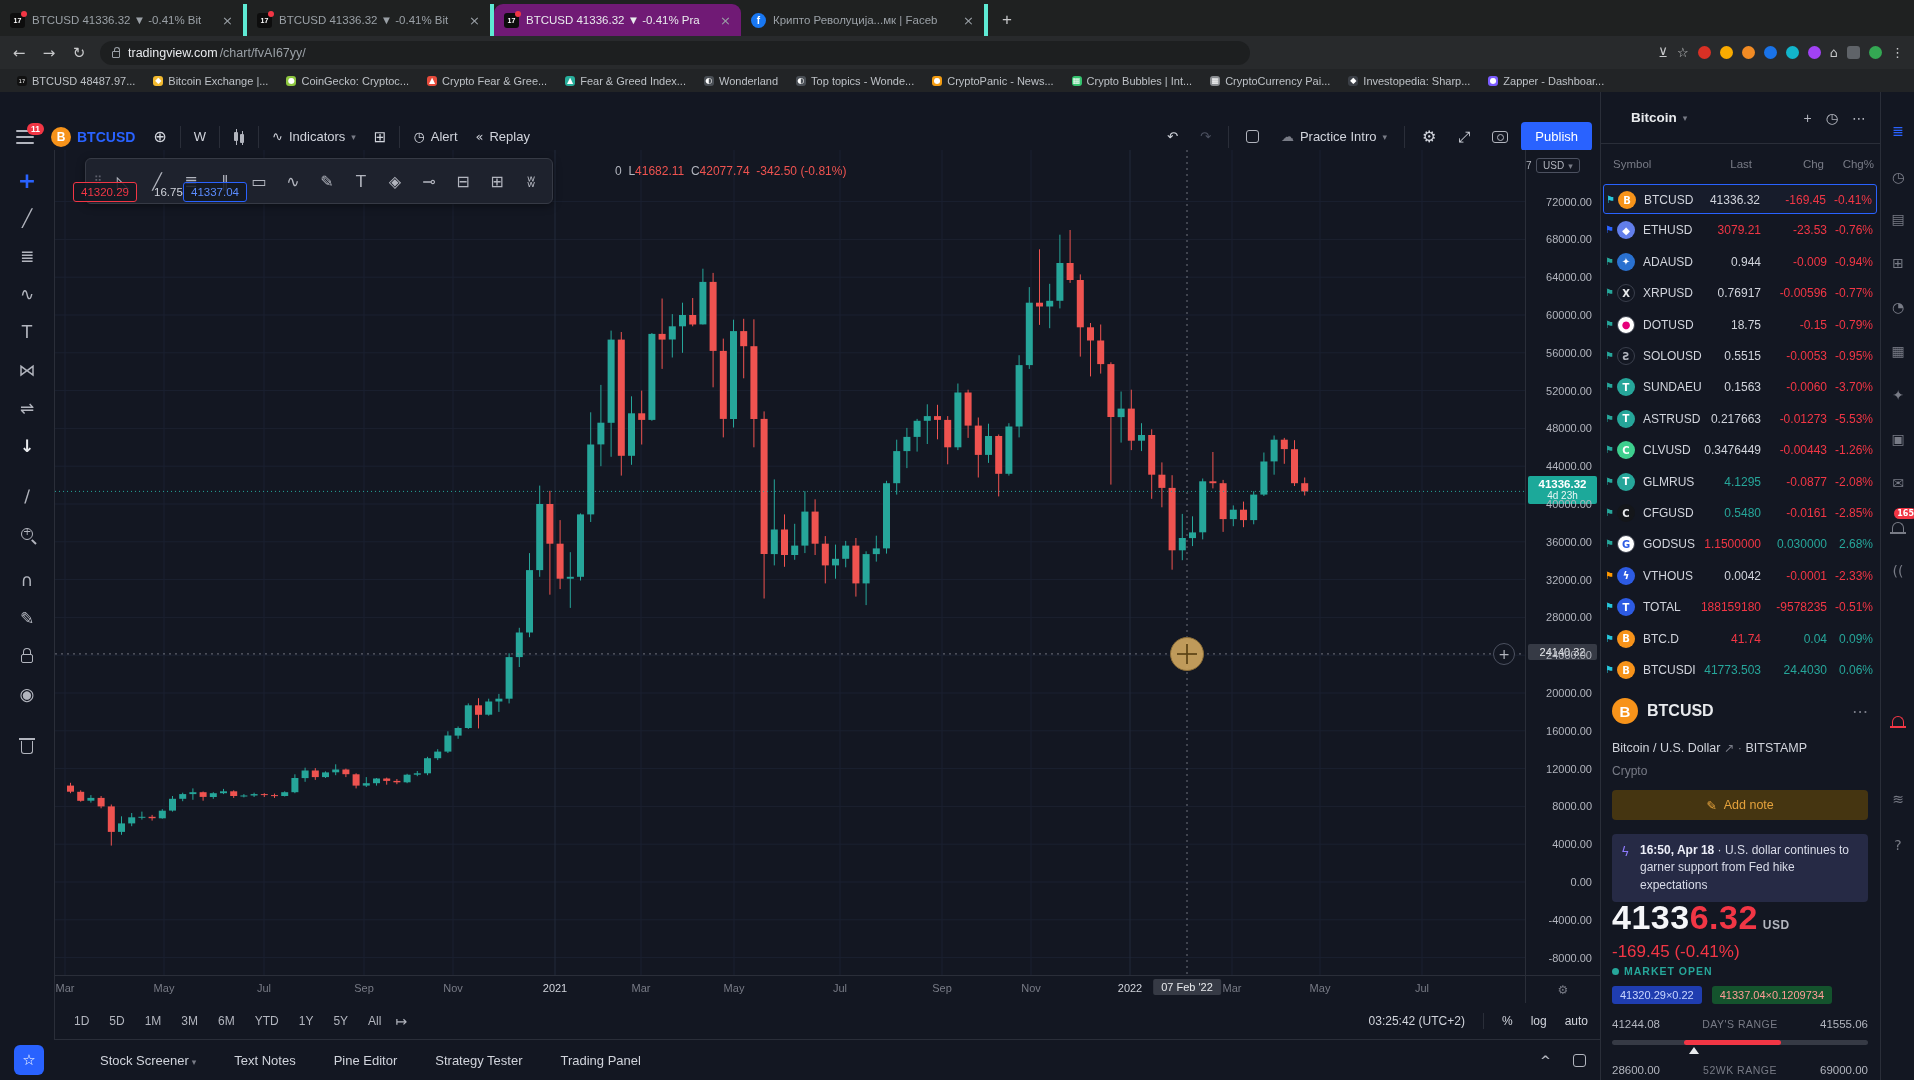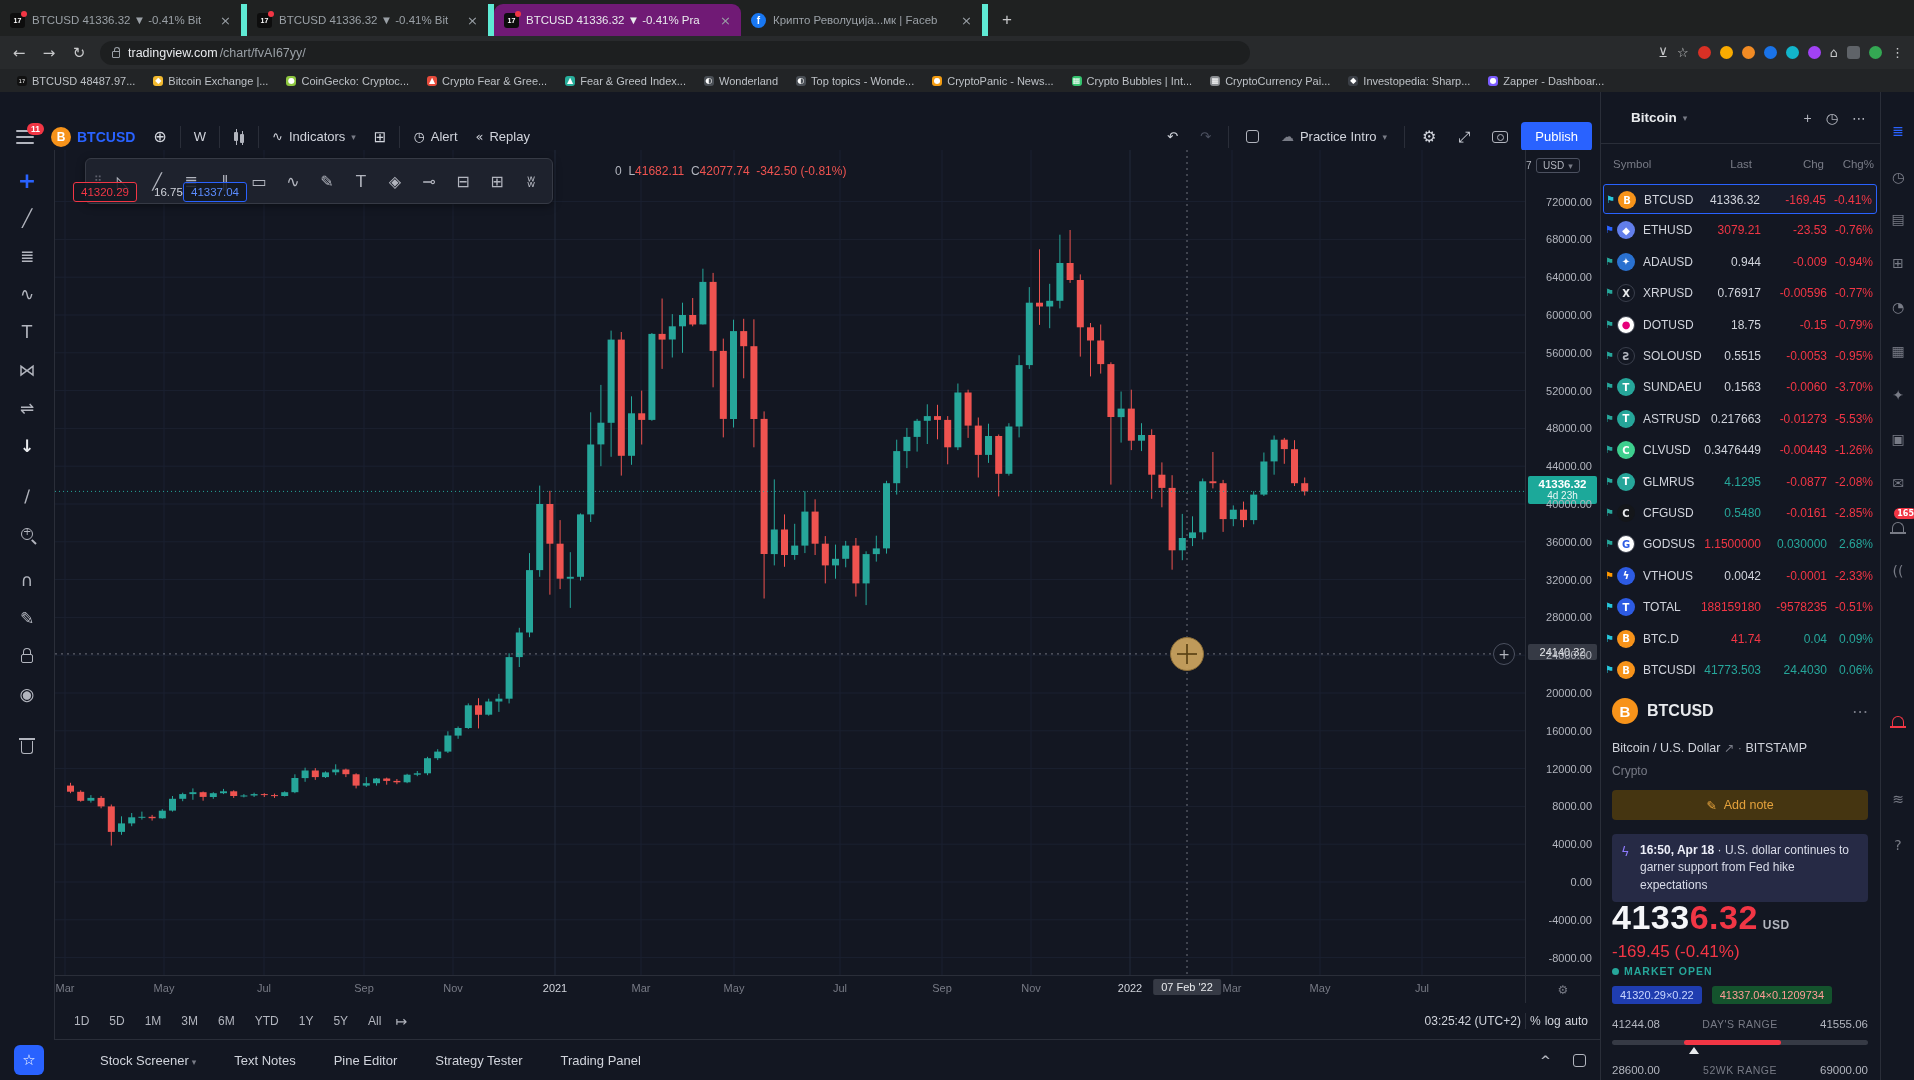--- a/index.html
+++ b/index.html
@@ -3,21 +3,21 @@
 <meta charset="utf-8">
 <style>
   html,body{margin:0;padding:0;background:#131722;width:1914px;height:1080px;overflow:hidden;
     font-family:"Liberation Sans","DejaVu Sans",sans-serif;-webkit-font-smoothing:antialiased;}
   *{box-sizing:border-box;}
   .g{font-family:"DejaVu Sans",sans-serif;}
   #app{position:absolute;inset:0;}
   
   .tabstrip{position:absolute;left:0;top:0;width:1914px;height:36px;background:#1f2121;display:flex;align-items:flex-end;}
   .tab{height:32px;width:247px;display:flex;align-items:center;gap:7px;padding:0 8px 0 10px;color:#9aa0a6;
-    font-size:11.5px;border-right:6px solid #5eead4;cursor:default;overflow:hidden;}
+    font-size:11.5px;border-right:4px solid #5eead4;cursor:default;overflow:hidden;}
   .tab.active{background:#701a75;color:#e8eaed;border-radius:9px 9px 0 0;border-right:none;}
   .tab .lbl{flex:1;white-space:nowrap;overflow:hidden;}
   .tab .close{color:#9aa0a6;font-size:13px;padding:0 2px;}
   .fav-tv{position:relative;width:15px;height:15px;background:#0d0d0d;border-radius:3px;color:#fff;font-size:7px;font-weight:bold;
     display:flex;align-items:center;justify-content:center;flex:none;}
   .fav-tv::after{content:"";position:absolute;right:-2px;top:-2px;width:6px;height:6px;border-radius:50%;background:#f23645;}
   .fav-fb{width:15px;height:15px;border-radius:50%;background:#1877f2;color:#fff;font-size:10px;font-weight:bold;
     display:flex;align-items:center;justify-content:center;flex:none;}
   .newtab{width:26px;height:26px;margin:0 0 3px 6px;border-radius:50%;color:#c7c8ca;font-size:17px;display:flex;align-items:center;justify-content:center;}
   .addrbar{position:absolute;left:0;top:36px;width:1914px;height:33px;background:#282a2c;display:flex;align-items:center;padding:0 10px;gap:12px;}
@@ -104,21 +104,21 @@
   .ttick{position:absolute;top:6px;transform:translateX(-50%);font-size:11px;color:#787b86;}
   .ttick.year{color:#d1d4dc;}
   .date-chip{position:absolute;top:3px;transform:translateX(-50%);background:#363a45;color:#e8eaed;font-size:11px;
     padding:2px 8px;border-radius:2px;white-space:nowrap;}
   .axis-corner{position:absolute;left:1525px;top:975px;width:75px;height:28px;border-top:1px solid #2a2e39;border-left:1px solid #2a2e39;
     display:flex;align-items:center;justify-content:center;color:#787b86;font-size:12px;background:#131722;}
   
   .bottom-toolbar{position:absolute;left:55px;top:1003px;width:1545px;height:37px;background:#131722;border-bottom:1px solid #2a2e39;
     display:flex;align-items:center;padding:0 12px;color:#b2b5be;font-size:12px;}
   .range-btn{padding:4px 7px;border-radius:4px;}
-  .bt-right{margin-left:auto;display:flex;align-items:center;gap:4px;color:#d1d4dc;}
+  .bt-right{margin-left:auto;display:flex;align-items:center;gap:18px;color:#d1d4dc;}
   .bt-right .sep{width:1px;height:16px;background:#2a2e39;}
   .bottom-tabs{position:absolute;left:0;top:1040px;width:1600px;height:40px;background:#131722;display:flex;align-items:center;
     padding:0 14px;gap:38px;color:#d1d4dc;font-size:13px;}
   .starbtn{width:30px;height:30px;background:#2962ff;border-radius:6px;color:#fff;display:flex;align-items:center;justify-content:center;
     font-size:15px;margin-right:18px;}
   .btr{margin-left:auto;display:flex;gap:22px;align-items:center;color:#b2b5be;}
   
   .watchlist{position:absolute;left:1600px;top:92px;width:280px;height:988px;background:#131722;border-left:1px solid #2a2e39;color:#d1d4dc;}
   .wl-title{position:absolute;left:0;top:0;width:100%;height:52px;display:flex;align-items:center;padding:0 10px;gap:6px;border-bottom:1px solid #2a2e39;}
   .wl-title .t{font-weight:bold;font-size:13.5px;color:#e8eaed;padding-left:20px;}

